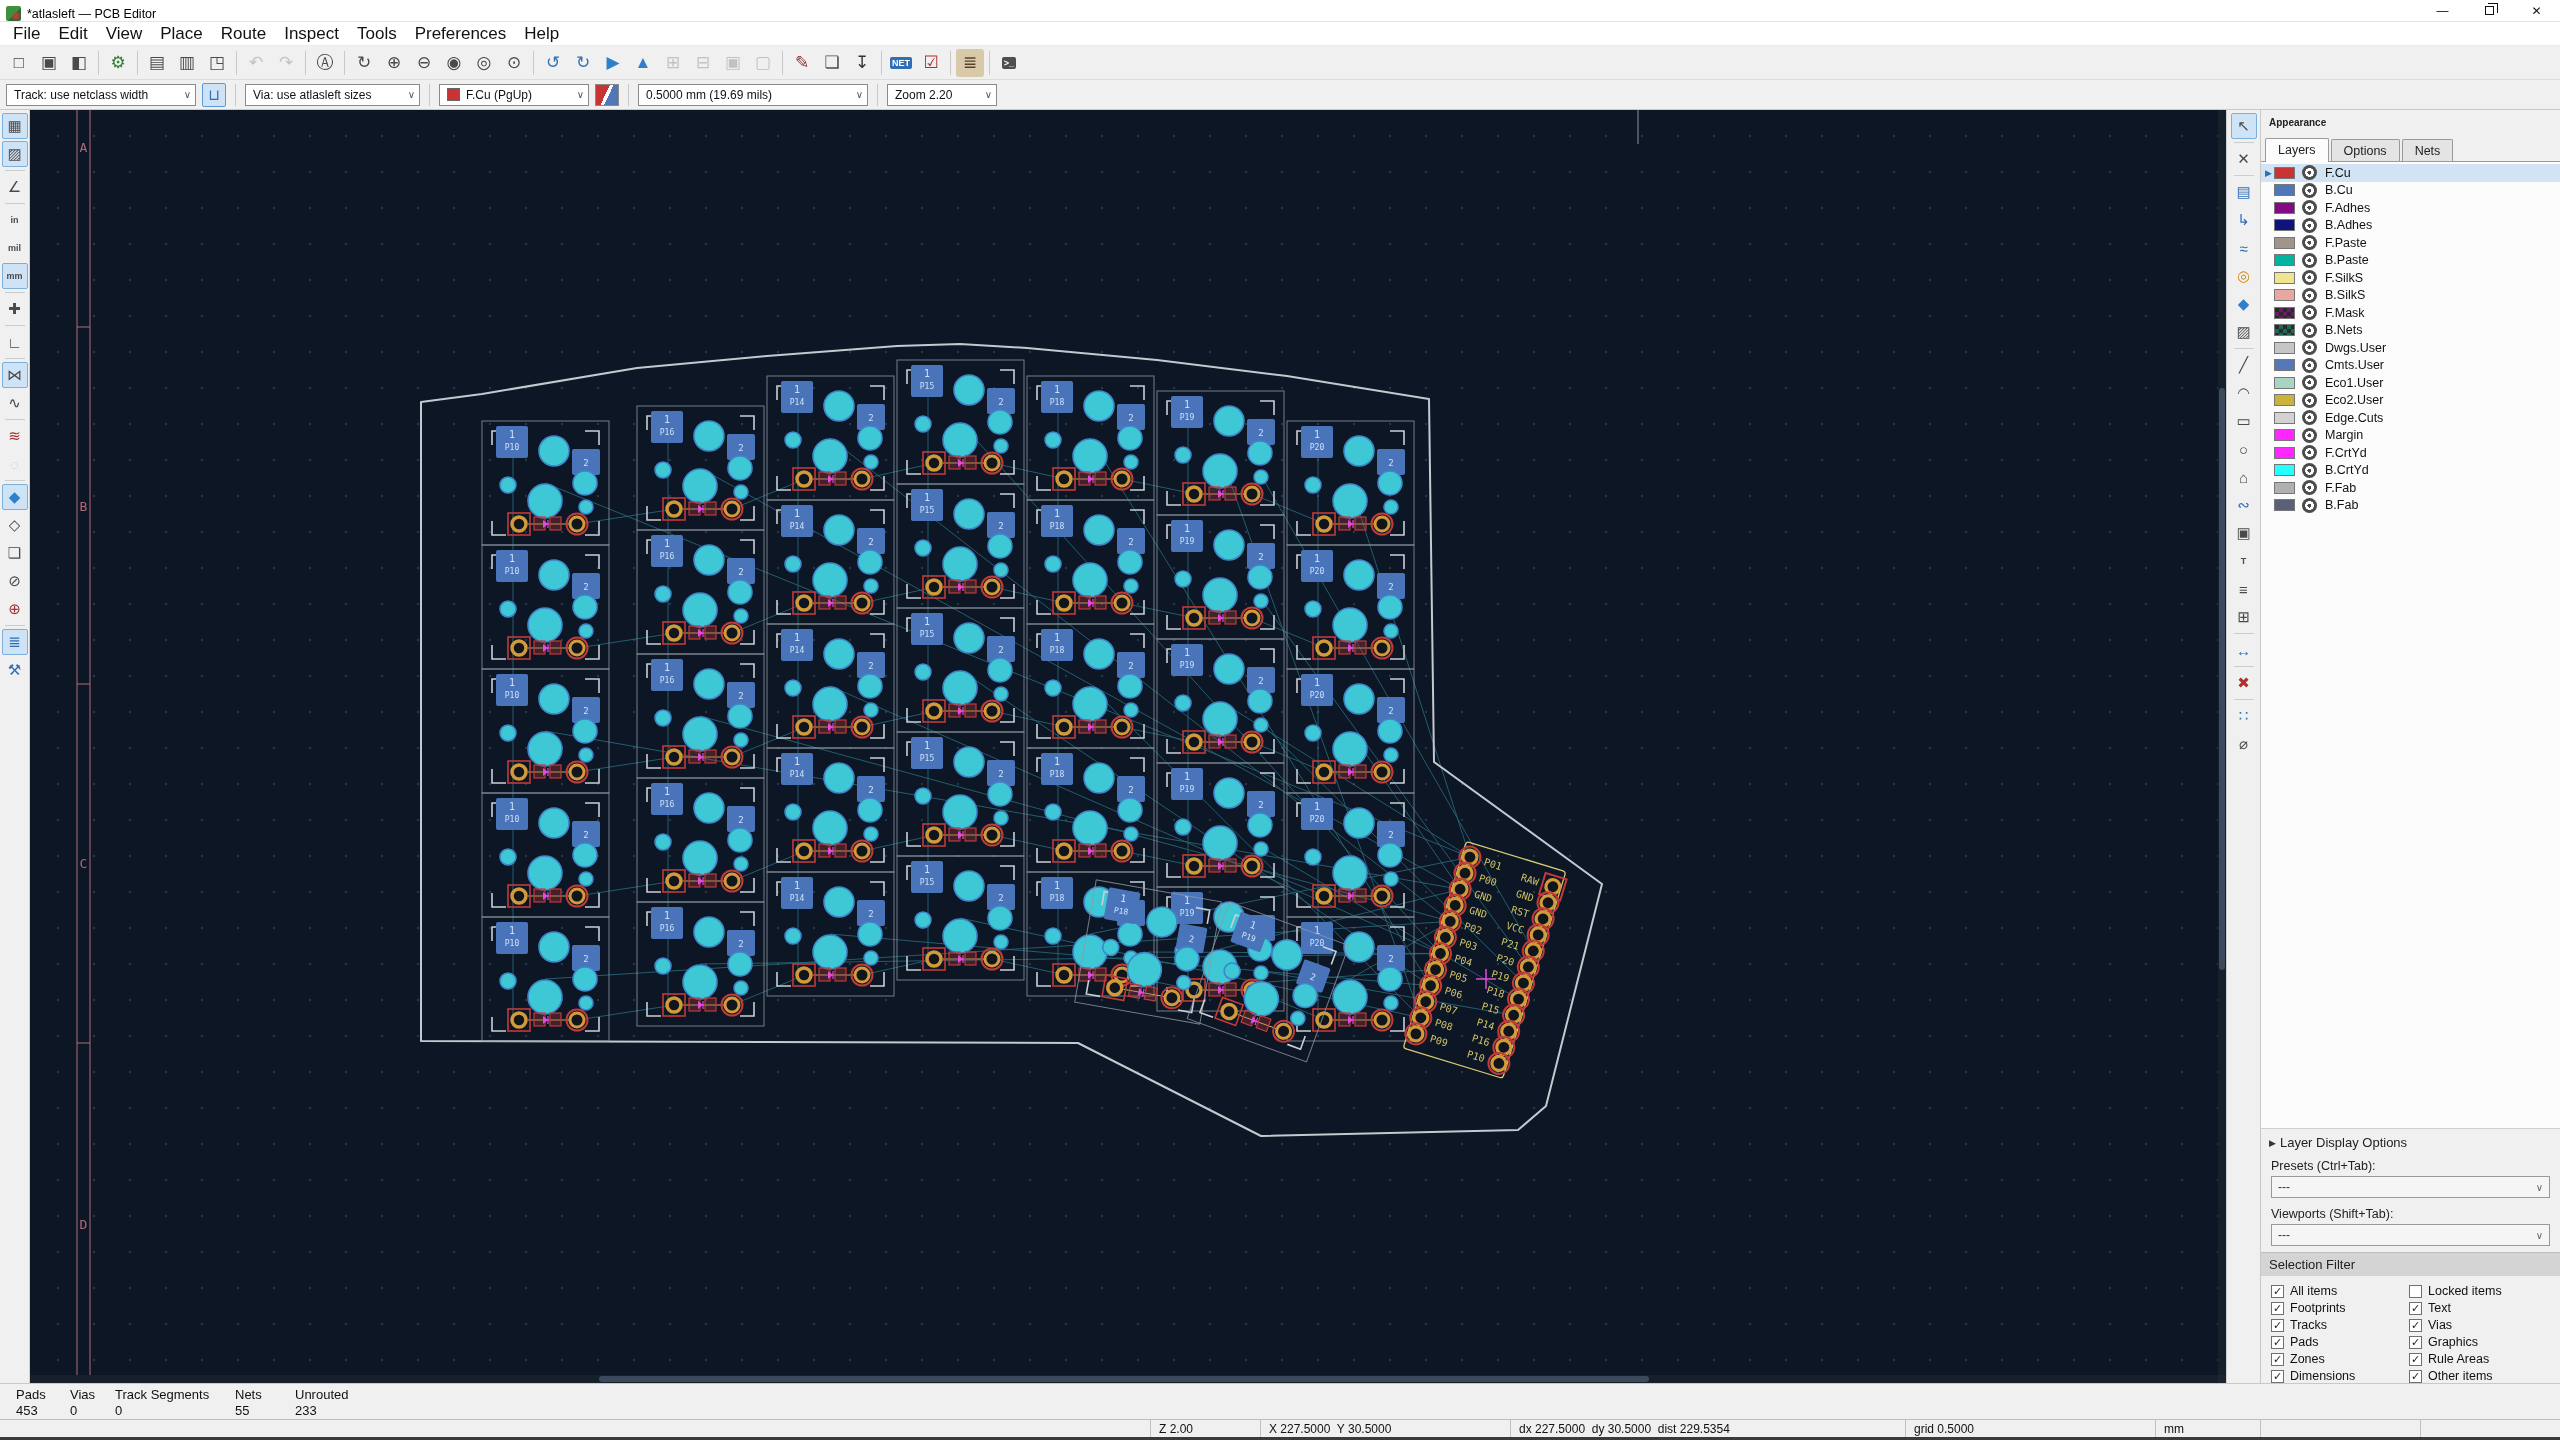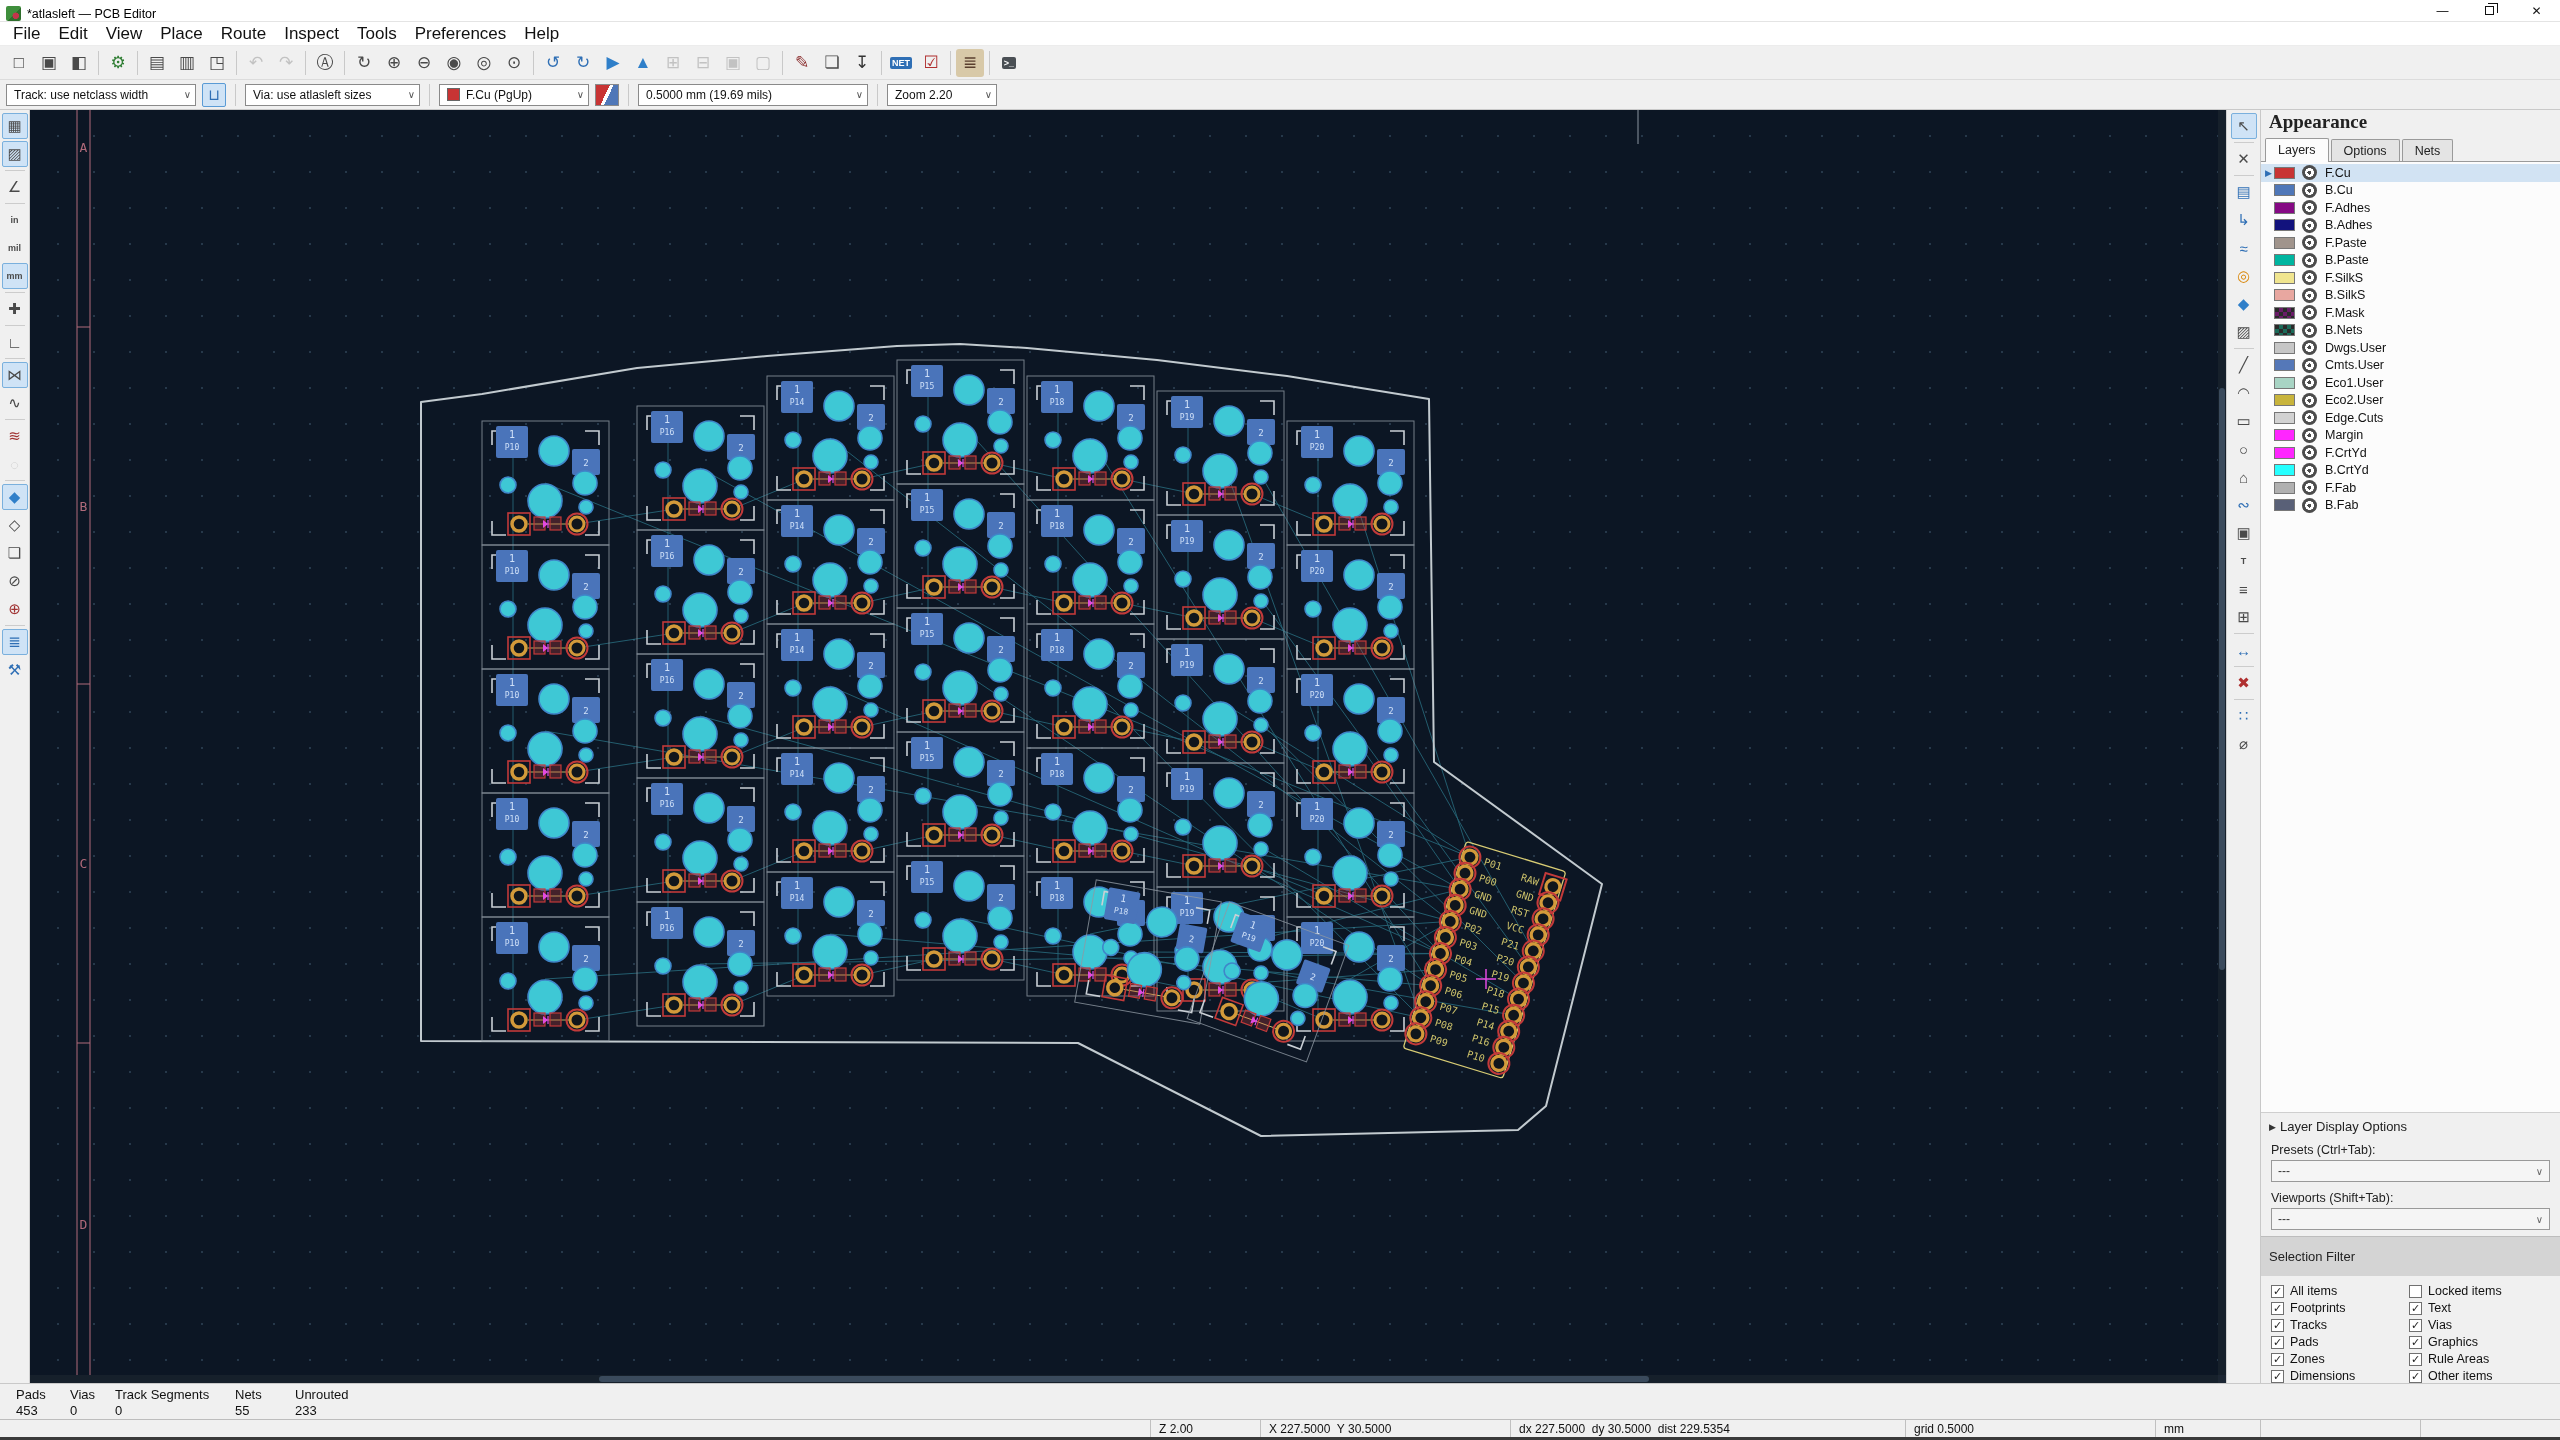--- a/index.html
+++ b/index.html
@@ -54,39 +54,39 @@
     background-image: radial-gradient(circle, #26384a 1.2px, transparent 1.4px);
     background-size:36px 36px; background-position:10px 8px; }
   .pcb-canvas svg { width:100%; height:100%; display:block; }
   .vscroll { position:absolute; right:0; top:0; bottom:8px; width:8px; background:#16202b; }
   .vscroll .thumb { position:absolute; left:1px; right:1px; top:22%; height:46%; background:#3a4a5c; border-radius:3px; }
   .hscroll { position:absolute; left:0; right:8px; bottom:0; height:8px; background:#16202b; }
   .hscroll .thumb { position:absolute; top:1px; bottom:1px; left:26%; width:48%; background:#3a4a5c; border-radius:3px; }
 
   
   .apanel { width:300px; background:#f0f0f0; display:flex; flex-direction:column; border-left:1px solid #c8c8c8; }
-  .apanel-header { height:24px; font-size:19px; font-weight:bold; color:#222; display:flex; align-items:center; padding-left:8px;font-family:Liberation Serif, serif; }
+  .apanel-header { height:24px; font-size:10px; font-weight:bold; color:#222; display:flex; align-items:center; padding-left:8px; }
   .tabs { height:28px; display:flex; align-items:flex-end; padding-left:4px; border-bottom:1px solid #9a9a9a; }
   .tab { font-size:12.5px; color:#222; background:#e4e4e4; border:1px solid #9a9a9a; border-bottom:none; padding:4px 12px 3px; margin-right:2px; border-radius:2px 2px 0 0; }
   .tab.active { background:#fcfcfc; padding-bottom:5px; margin-bottom:-1px; }
   .layers-list { flex:1; background:#fcfcfc; overflow:hidden; padding-top:2px; }
   .layer-row { height:17.5px; display:flex; align-items:center; padding-left:2px; }
   .layer-row.selected { background:#d2e3f3; }
   .sel-arrow { width:11px; font-size:9px; color:#2f6fb5; text-align:center; }
   .layer-swatch { width:21px; height:12px; border:1px solid #777; margin-right:7px; }
   .eye { width:15px; height:15px; border-radius:50%; margin-right:8px;
     background: radial-gradient(circle at 50% 50%, #4c4c4c 2px, #ffffff 2px 4.4px, #4c4c4c 4.5px); }
   .layer-name { font-size:12.5px; color:#111; }
   .ldo-row { height:28px; border-top:1px solid #cfcfcf; display:flex; align-items:center; font-size:13px; color:#222; padding-left:8px; background:#f0f0f0; }
   .ldo-row .tri { font-size:9px; margin-right:4px; color:#333; }
   .preset-block { padding:3px 10px 6px; }
   .preset-label { font-size:12.5px; color:#222; margin-bottom:3px; }
   .preset-combo { height:22px; background:#f5f5f5; border:1px solid #999; display:flex; align-items:center; font-size:12px; color:#333; padding:0 6px; }
   .preset-combo .arrow { margin-left:auto; color:#666; font-size:10px; }
-  .selfilter-header { height:40px; background:#d4d4d4; display:flex; align-items:center; font-size:13px; color:#222; padding-left:8px; border-top:1px solid #bdbdbd; }
+  .selfilter-header { height:24px; background:#d4d4d4; display:flex; align-items:center; font-size:13px; color:#222; padding-left:8px; border-top:1px solid #bdbdbd; }
   .selfilter-grid { display:grid; grid-template-columns:138px 1fr; padding:8px 0 0 10px; row-gap:3px; }
   .cb-item { display:flex; align-items:center; font-size:12.5px; color:#111; }
   .cb { width:13px; height:13px; border:1px solid #707070; background:#fff; margin-right:6px; display:flex; align-items:center; justify-content:center; font-size:11px; color:#222; line-height:1; }
 
   
   .msgbar { height:36px; background:#f0f0f0; border-top:1px solid #c9c9c9; position:relative; font-size:13px; color:#111; }
   .msg-field { position:absolute; top:3px; }
   .msg-field .lab { display:block; }
   .msg-field .val { display:block; margin-top:1px; }
   .fieldbar { height:21px; background:#f0f0f0; border-top:1px solid #bdbdbd; display:flex; align-items:stretch; font-size:12px; color:#111; border-bottom:3px solid #3a3a3a; }

